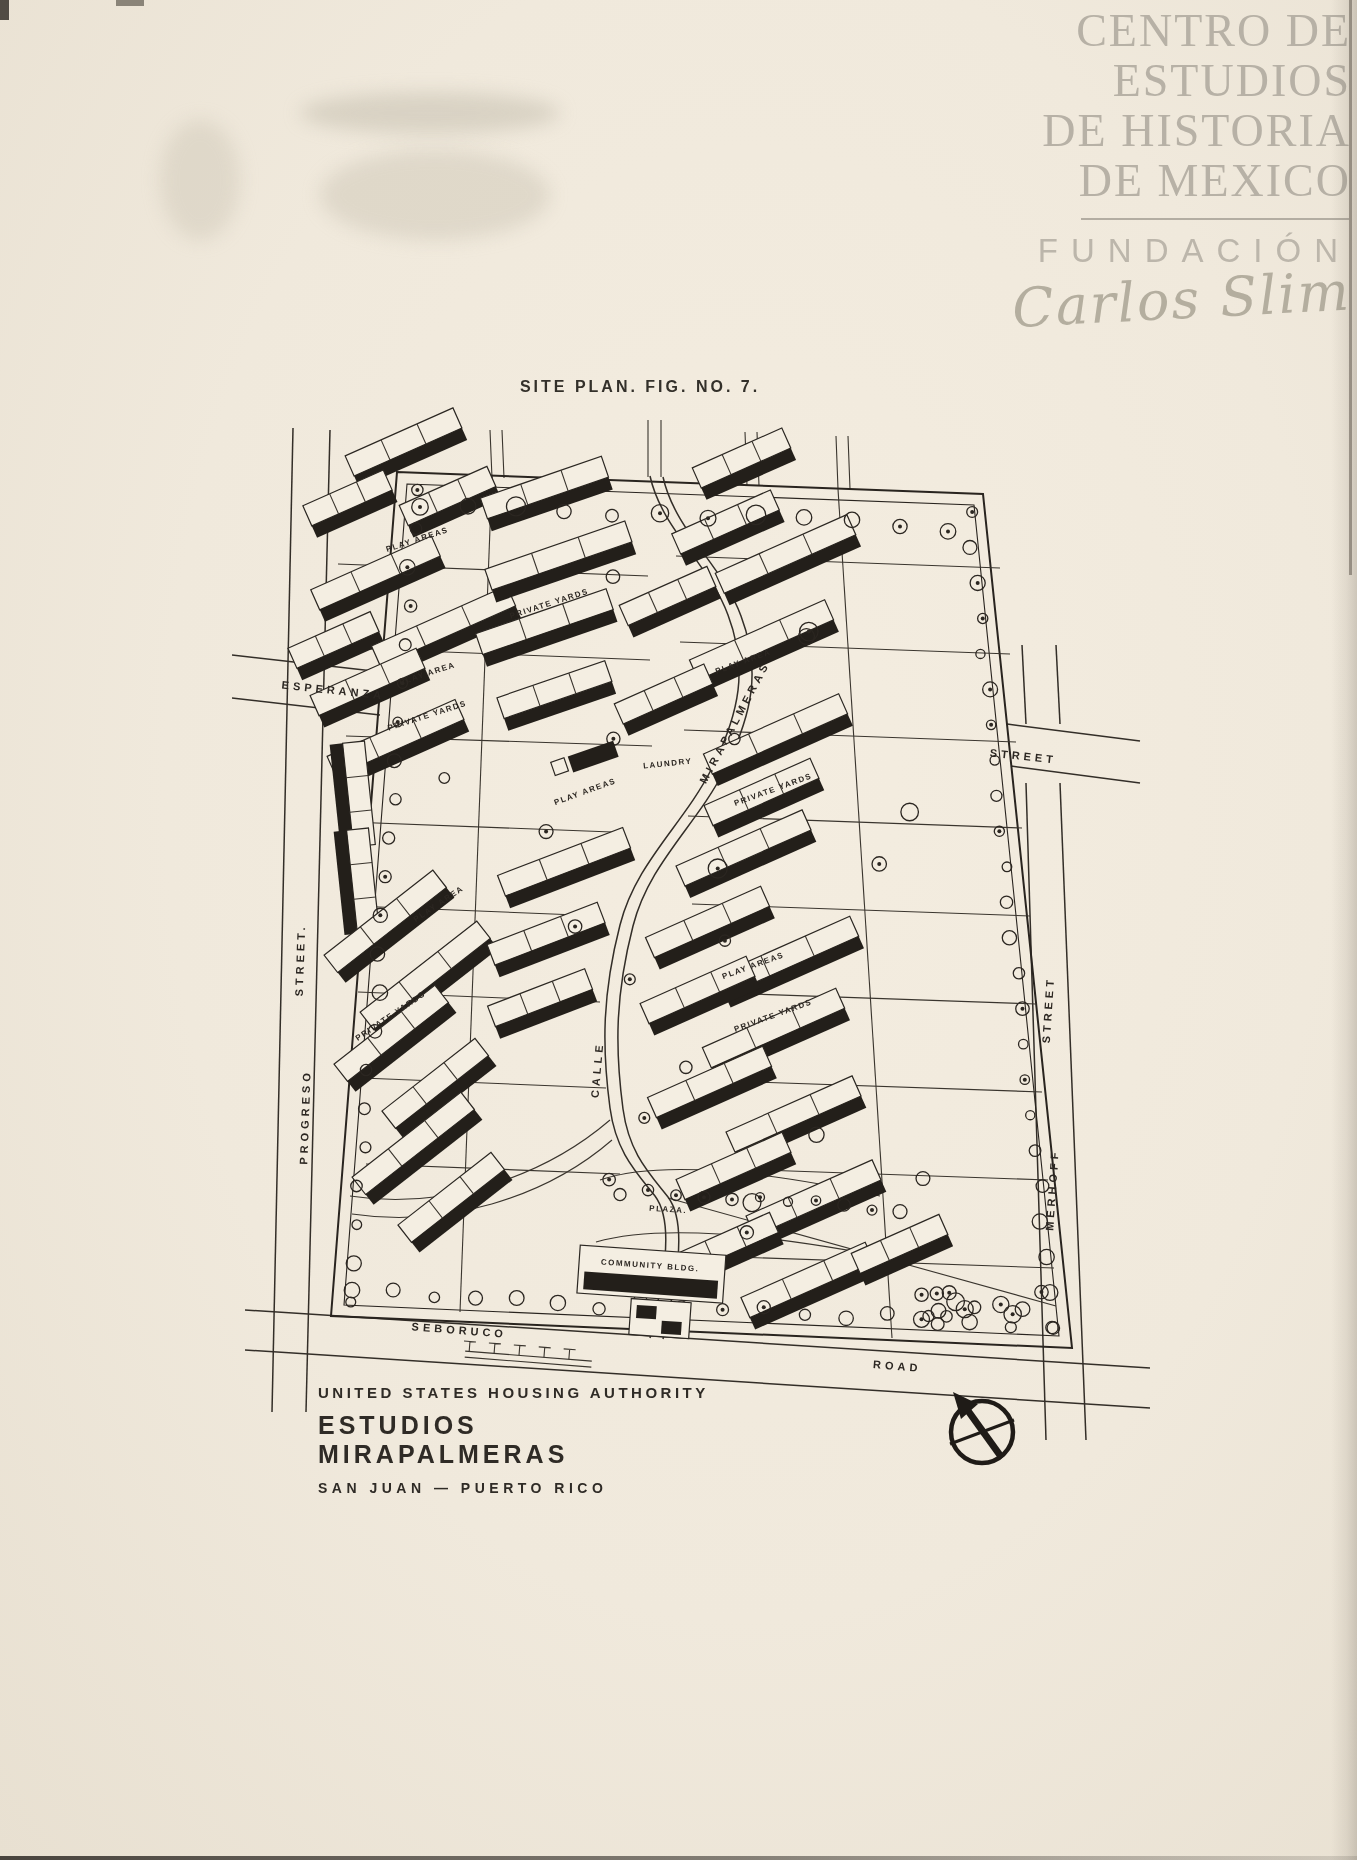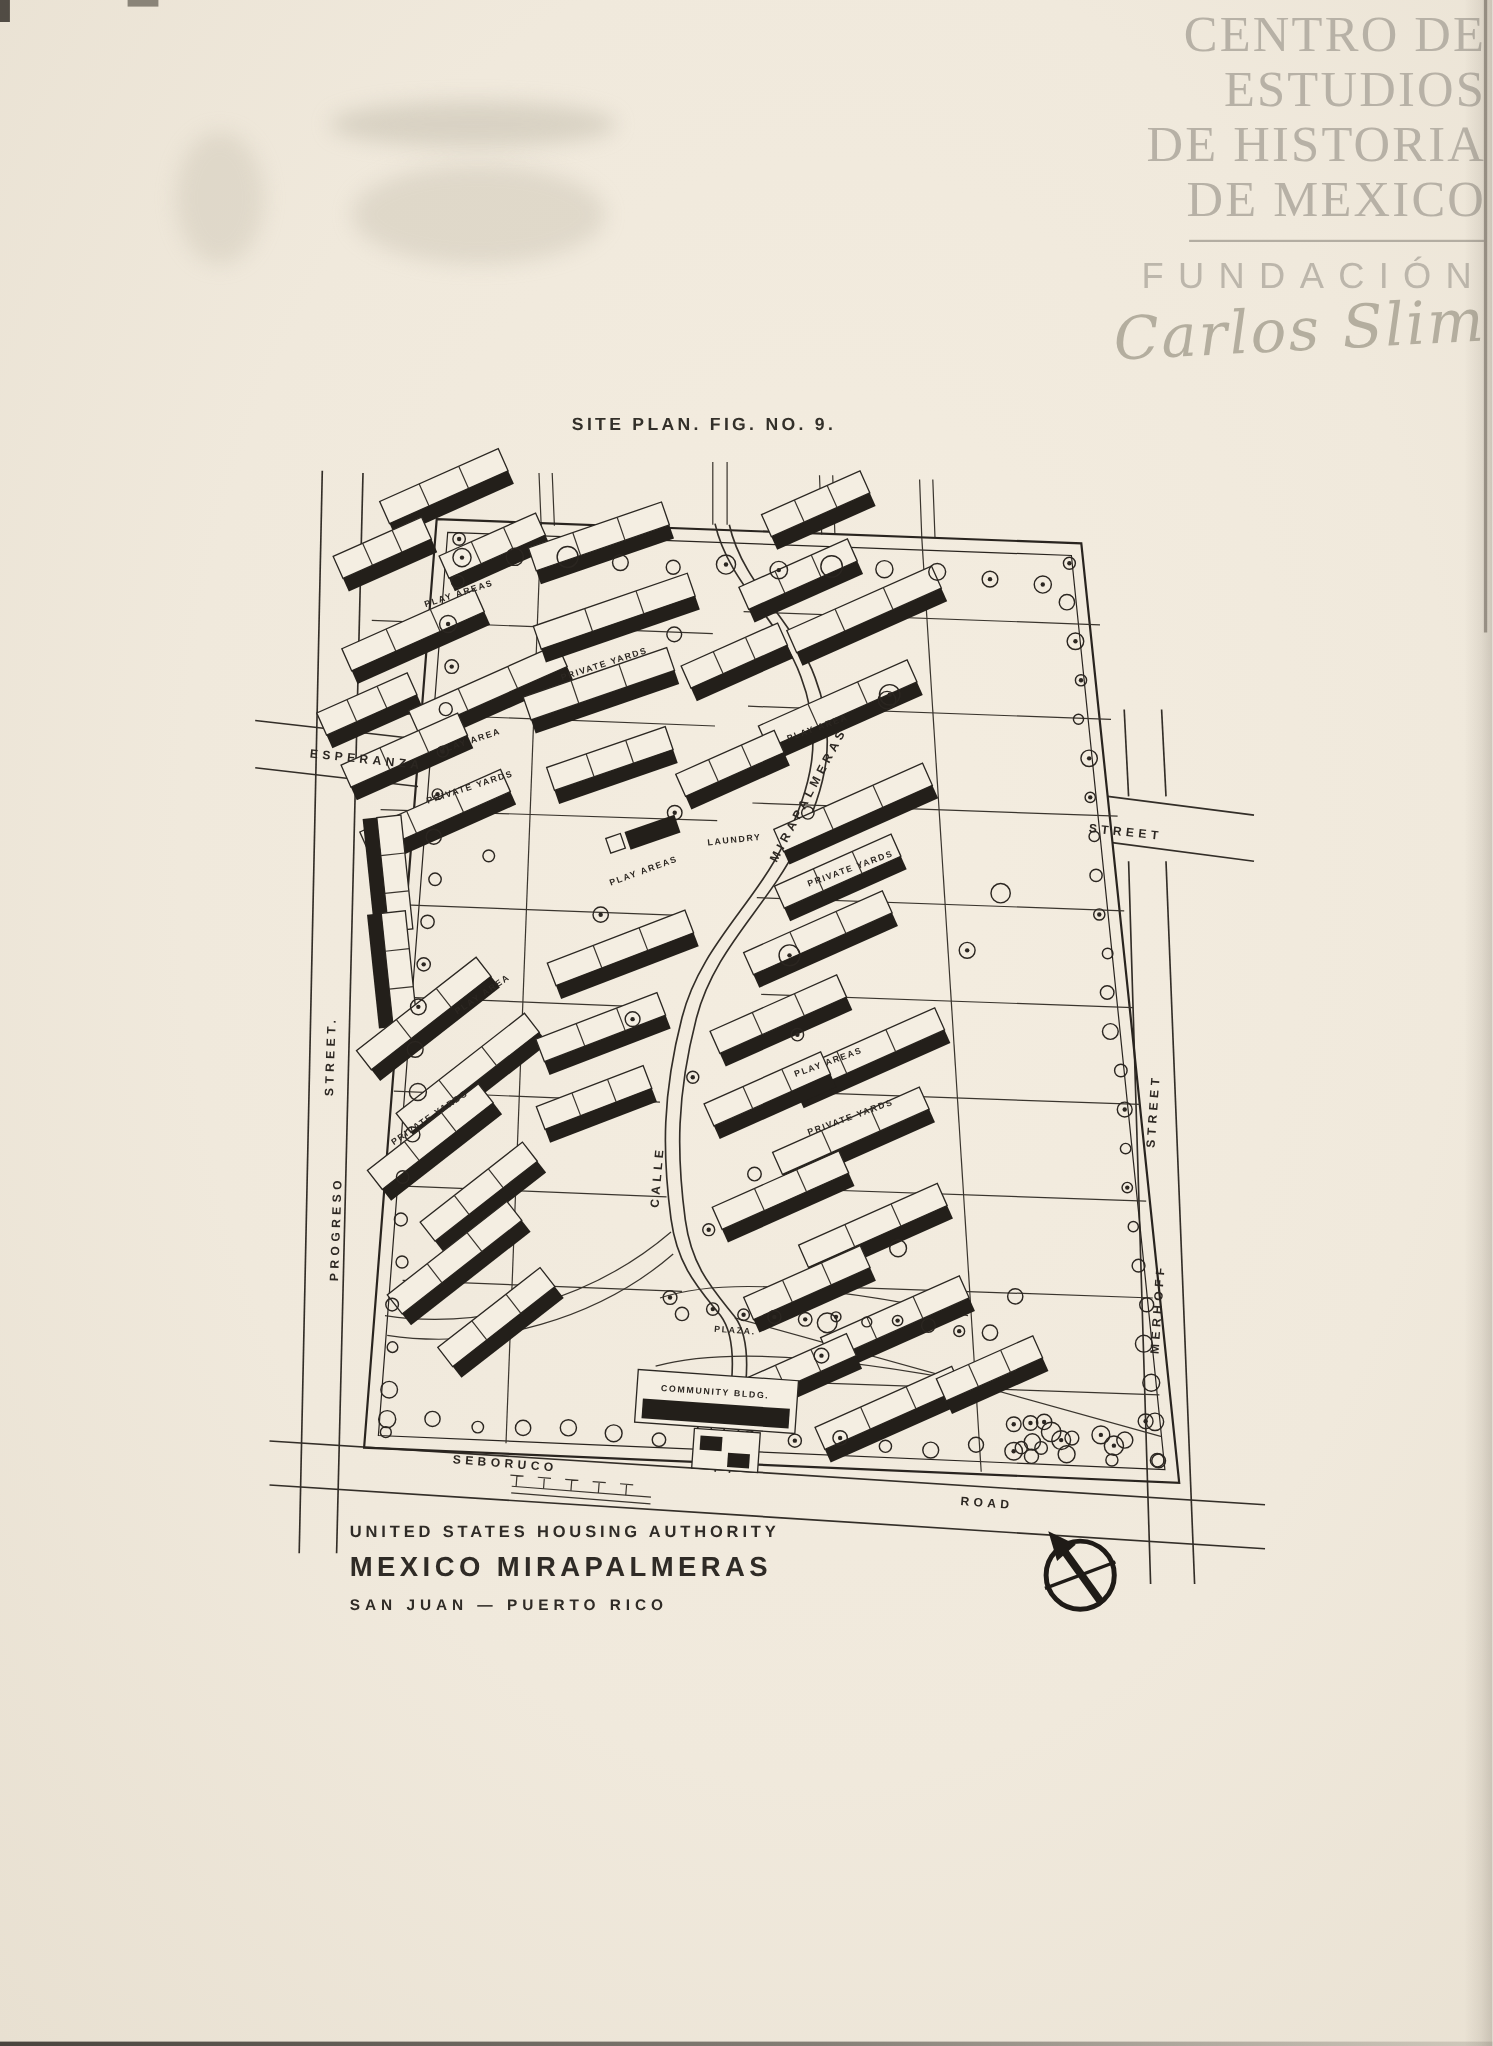--- a/index.html
+++ b/index.html
@@ -66,21 +66,21 @@
   <div class="wm">
     <div class="wline">CENTRO DE</div>
     <div class="wline">ESTUDIOS</div>
     <div class="wline">DE HISTORIA</div>
     <div class="wline">DE MEXICO</div>
     <hr class="wdiv">
     <div class="wfund">FUNDACIÓN</div>
     <div class="wsig">Carlos Slim</div>
   </div>
 
-  <div class="fig-title">SITE PLAN. FIG. NO. 9.</div>
+  <div class="fig-title">SITE PLAN. FIG. NO. 7.</div>
 
   <svg width="1357" height="1860" viewBox="0 0 1357 1860">
 
     <g>
 
       <path class="s" d="M 293,428 L 272,1412"></path>
       <path class="s" d="M 330,430 L 306,1412"></path>
 
       <path class="s" d="M 232,655 L 382,672"></path>
       <path class="s" d="M 232,698 L 380,715"></path>
@@ -591,21 +591,21 @@
     <g stroke="#1f1b17" fill="none">
       <circle cx="982" cy="1432" r="31" stroke-width="4.5"></circle>
       <path d="M 950,1444 L 1014,1420" stroke-width="3"></path>
       <path d="M 1002,1458 L 966,1408" stroke-width="7"></path>
       <polygon points="953,1392 978,1404 961,1419" fill="#1f1b17" stroke="none"></polygon>
     </g>
   </svg>
 
   <div class="captions">
     <div class="cap1">UNITED STATES HOUSING AUTHORITY</div>
-    <div class="cap2">MEXICO MIRAPALMERAS</div>
+    <div class="cap2">ESTUDIOS MIRAPALMERAS</div>
     <div class="cap3">SAN JUAN — PUERTO RICO</div>
   </div>
 
   <div class="edge-right"></div>
   <div class="edge-line-right"></div>
   <div class="bottom-line"></div>
   <div class="corner-tl"></div>
   <div class="speck-top"></div>
 </div>
 

